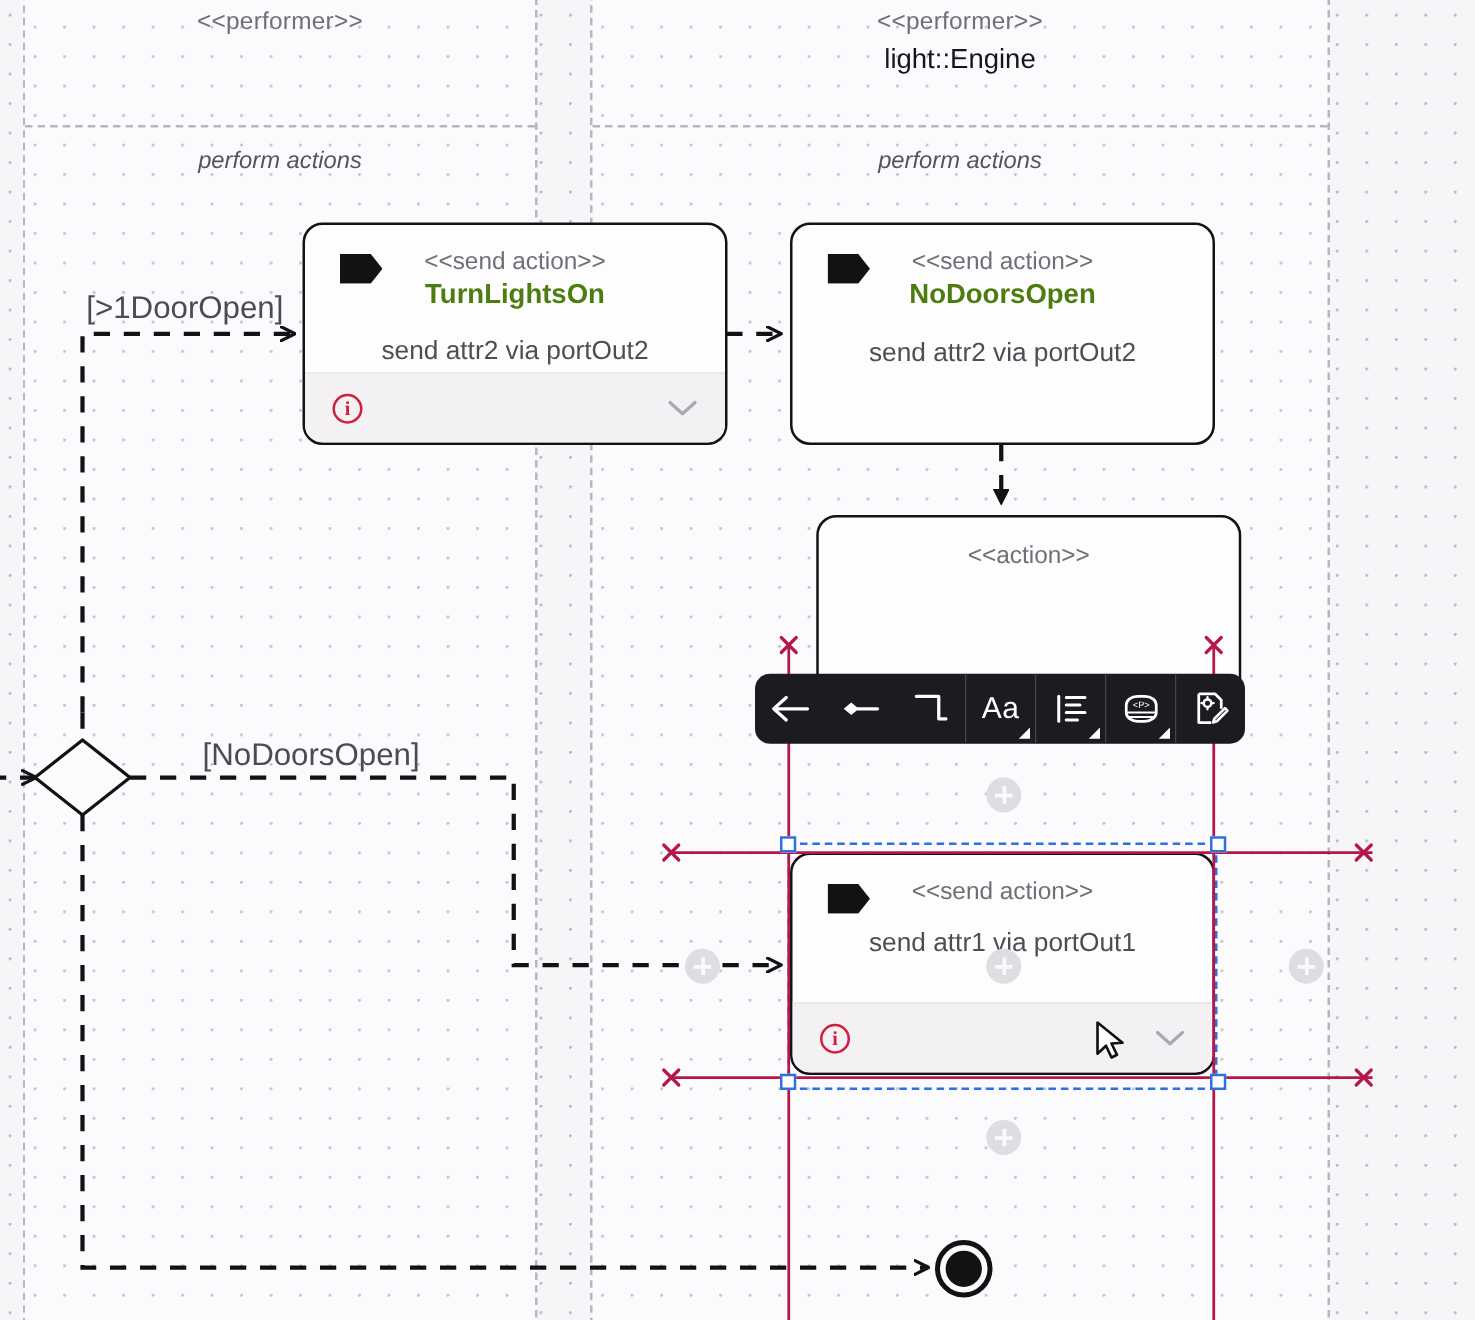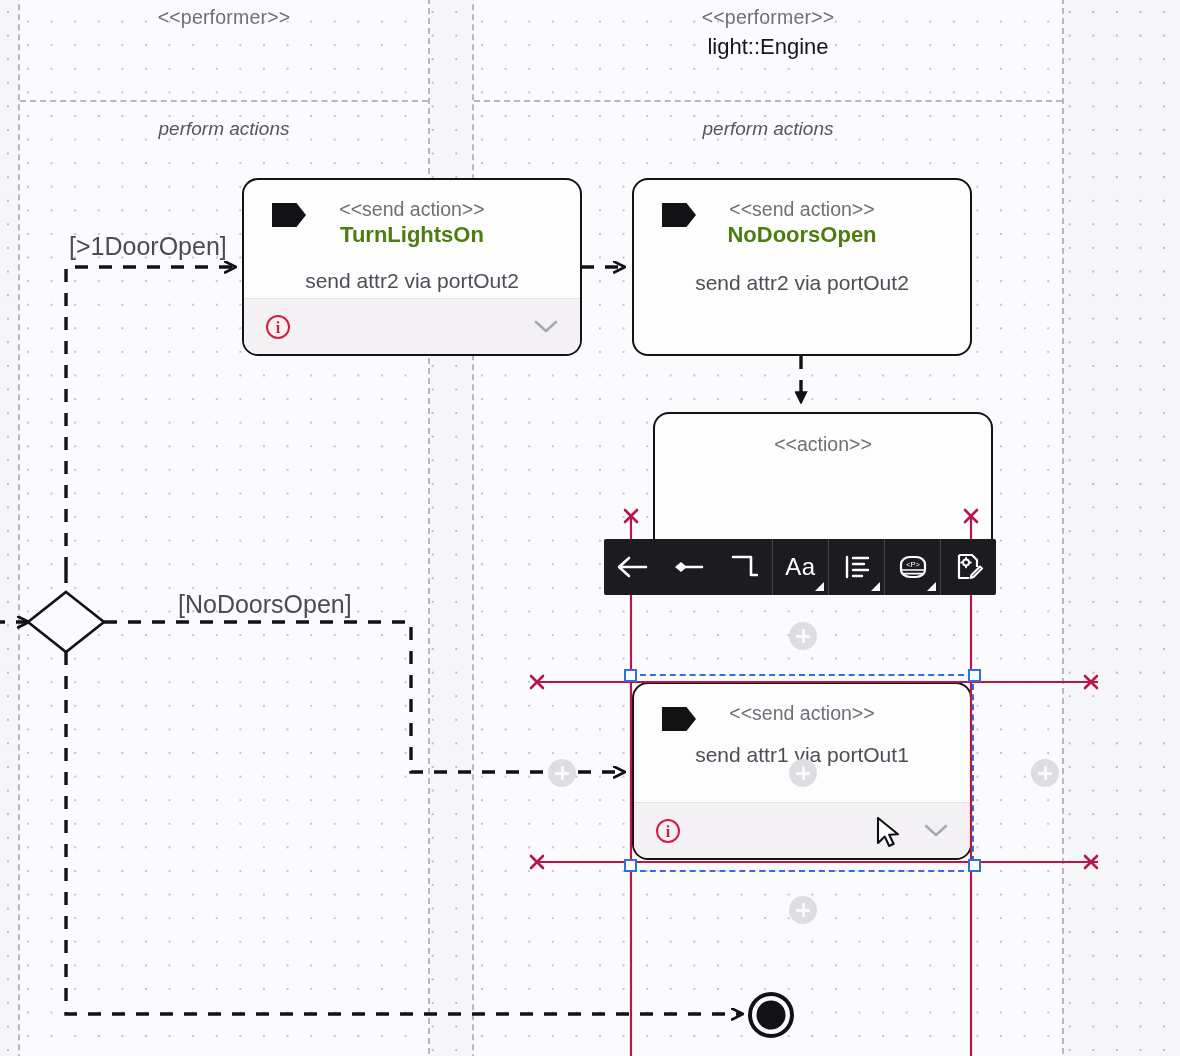--- a/index.html
+++ b/index.html
@@ -181,21 +181,21 @@
   }
   .add-btn::before { left: 7px; right: 7px; top: 12.5px; height: 3px; }
   .add-btn::after  { top: 7px; bottom: 7px; left: 12.5px; width: 3px; }
 
   
   #toolbar {
     position: absolute;
     display: flex;
     background: #1b1b20;
     z-index: 60;
-    border-radius: 2px;
+    border-radius: 12px;
   }
   .tb-btn {
     position: relative;
     width: 56px;
     height: 56px;
     display: flex;
     align-items: center;
     justify-content: center;
     color: #ffffff;
     box-sizing: border-box;
@@ -313,21 +313,21 @@
       <div class="node-footer">
         <div class="info-icon">i</div>
         <svg class="chev" width="24" height="14" viewBox="0 0 24 14">
           <path d="M2,2 L12,11 L22,2" fill="none" stroke="#a8a8b2" stroke-width="2.6" stroke-linecap="round" stroke-linejoin="round"></path>
         </svg>
       </div>
     </div>
   </div>
 
   <div class="edge-label" style="left:69px; top:232px;">[&gt;1DoorOpen]</div>
-  <div class="edge-label" style="left:178px; top:590px;">[NoDoorsOpen]</div>
+  <div class="edge-label" style="left:162px; top:590px;">[NoDoorsOpen]</div>
 
   <svg class="overlay ov-top">
 
     <line x1="631" y1="515" x2="631" y2="1056" stroke="#b5174a" stroke-width="2.2"></line>
     <line x1="971" y1="515" x2="971" y2="1056" stroke="#b5174a" stroke-width="2.2"></line>
 
     <line x1="536" y1="682" x2="1098" y2="682" stroke="#b5174a" stroke-width="2.2"></line>
     <line x1="536" y1="862" x2="1098" y2="862" stroke="#b5174a" stroke-width="2.2"></line>
 
     <g stroke="#b5174a" stroke-width="2.6" stroke-linecap="round">

